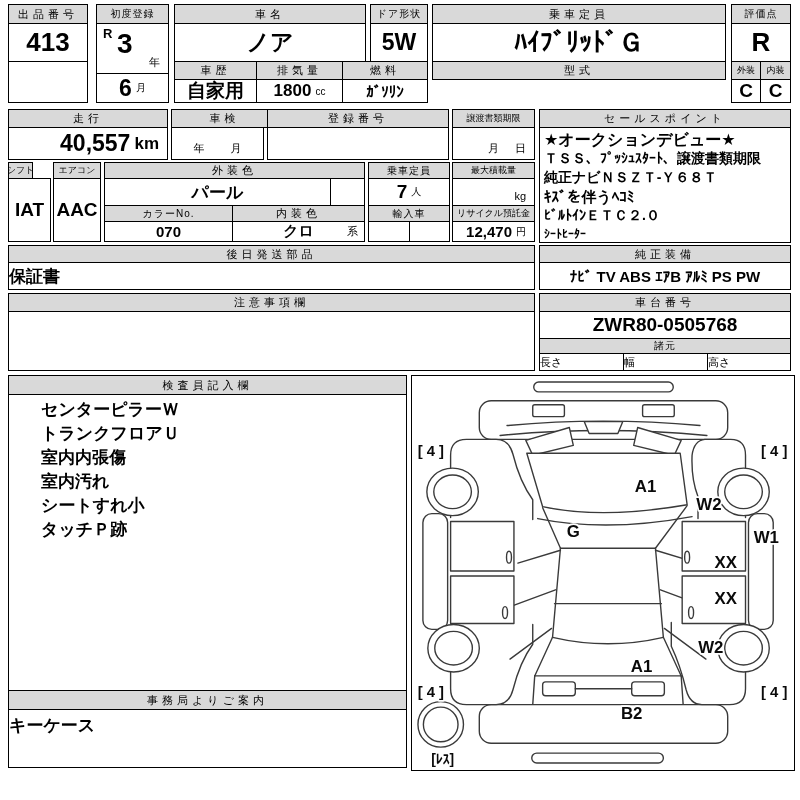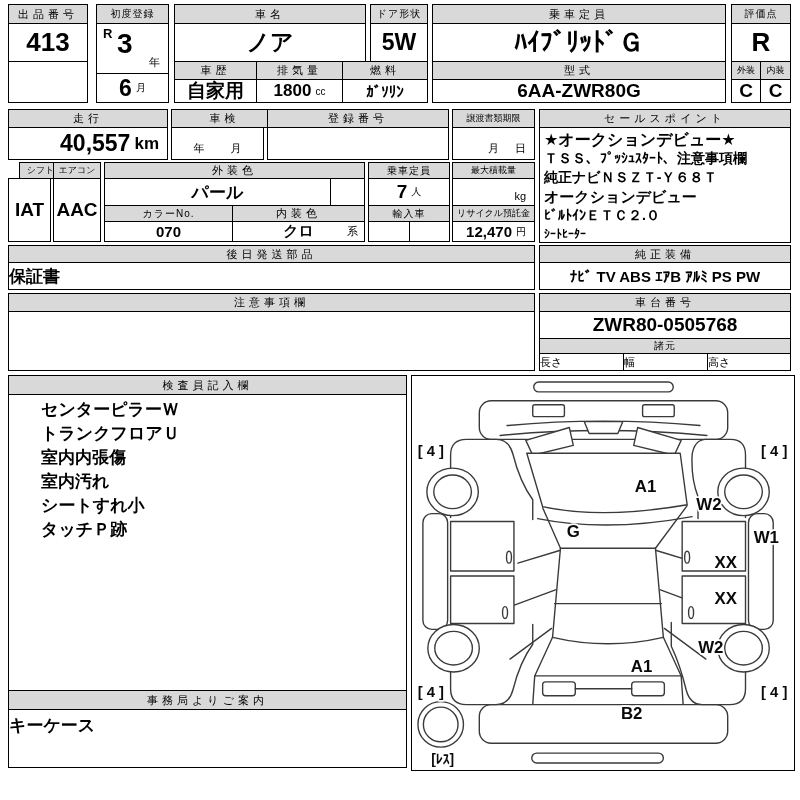--- a/index.html
+++ b/index.html
@@ -70,21 +70,20 @@
     <span class="v18">1800</span>
     <span class="unit">cc</span>
   </div>
 
   <div class="hdr" style="left:342px;top:61px;width:86px;height:19px">燃料</div>
   <div class="cell v16" style="left:342px;top:79px;width:86px;height:24px">ｶﾞｿﾘﾝ</div>
 
   <div class="hdr" style="left:432px;top:4px;width:294px;height:20px">乗車定員</div>
   <div class="cell big" style="left:432px;top:23px;width:294px;height:39px">ﾊｲﾌﾞﾘｯﾄﾞＧ</div>
   <div class="hdr" style="left:432px;top:61px;width:294px;height:19px">型式</div>
-  <div class="cell v20" style="left:432px;top:79px;width:294px;height:24px">6AA-ZWR80G</div>
 
   <div class="hdr hdr-s" style="left:731px;top:4px;width:60px;height:20px">評価点</div>
   <div class="cell big" style="left:731px;top:23px;width:60px;height:39px">R</div>
   <div class="hdr hdr-xs" style="left:731px;top:61px;width:30px;height:19px">外装</div>
   <div class="hdr hdr-xs" style="left:760px;top:61px;width:31px;height:19px">内装</div>
   <div class="cell v20" style="left:731px;top:79px;width:30px;height:24px">C</div>
   <div class="cell v20" style="left:760px;top:79px;width:31px;height:24px">C</div>
 
   <div class="hdr" style="left:8px;top:109px;width:160px;height:19px">走行</div>
   <div class="cell right" style="left:8px;top:127px;width:160px;height:33px">
@@ -103,28 +102,28 @@
 
   <div class="hdr hdr-xs" style="left:452px;top:109px;width:83px;height:19px">譲渡書類期限</div>
   <div class="cell bottom right" style="left:452px;top:127px;width:83px;height:33px;gap:16px">
     <span class="ph">月</span>
     <span class="ph">日</span>
   </div>
 
   <div class="hdr" style="left:539px;top:109px;width:252px;height:19px">セールスポイント</div>
   <div class="cell sales-body" style="left:539px;top:127px;width:252px;height:116px">
     <div class="sp sp0">★オークションデビュー★</div>
-    <div class="sp sp1">ＴＳＳ、ﾌﾟｯｼｭｽﾀｰﾄ、注意事項欄</div>
+    <div class="sp sp1">ＴＳＳ、ﾌﾟｯｼｭｽﾀｰﾄ、譲渡書類期限</div>
     <div class="sp sp2">純正ナビＮＳＺＴ-Ｙ６８Ｔ</div>
-    <div class="sp sp3">オークションデビュー</div>
+    <div class="sp sp3">ｷｽﾞを伴うﾍｺﾐ</div>
     <div class="sp sp4">ﾋﾞﾙﾄｲﾝＥＴＣ２.０</div>
     <div class="sp sp5">ｼｰﾄﾋｰﾀｰ</div>
   </div>
 
-  <div class="hdr hdr-xs" style="left:19px;top:162px;width:43px;height:17px">シフト</div>
+  <div class="hdr hdr-xs" style="left:8px;top:162px;width:25px;height:17px">シフト</div>
   <div class="hdr hdr-xs" style="left:53px;top:162px;width:48px;height:17px">エアコン</div>
   <div class="cell v20" style="left:8px;top:178px;width:43px;height:64px">IAT</div>
   <div class="cell v20" style="left:53px;top:178px;width:48px;height:64px">AAC</div>
 
   <div class="hdr" style="left:104px;top:162px;width:261px;height:17px">外装色</div>
   <div class="cell v18" style="left:104px;top:178px;width:227px;height:28px">パール</div>
   <div class="cell" style="left:330px;top:178px;width:35px;height:28px"></div>
 
   <div class="hdr hdr-s" style="left:368px;top:162px;width:82px;height:17px">乗車定員</div>
   <div class="cell" style="left:368px;top:178px;width:82px;height:28px">

